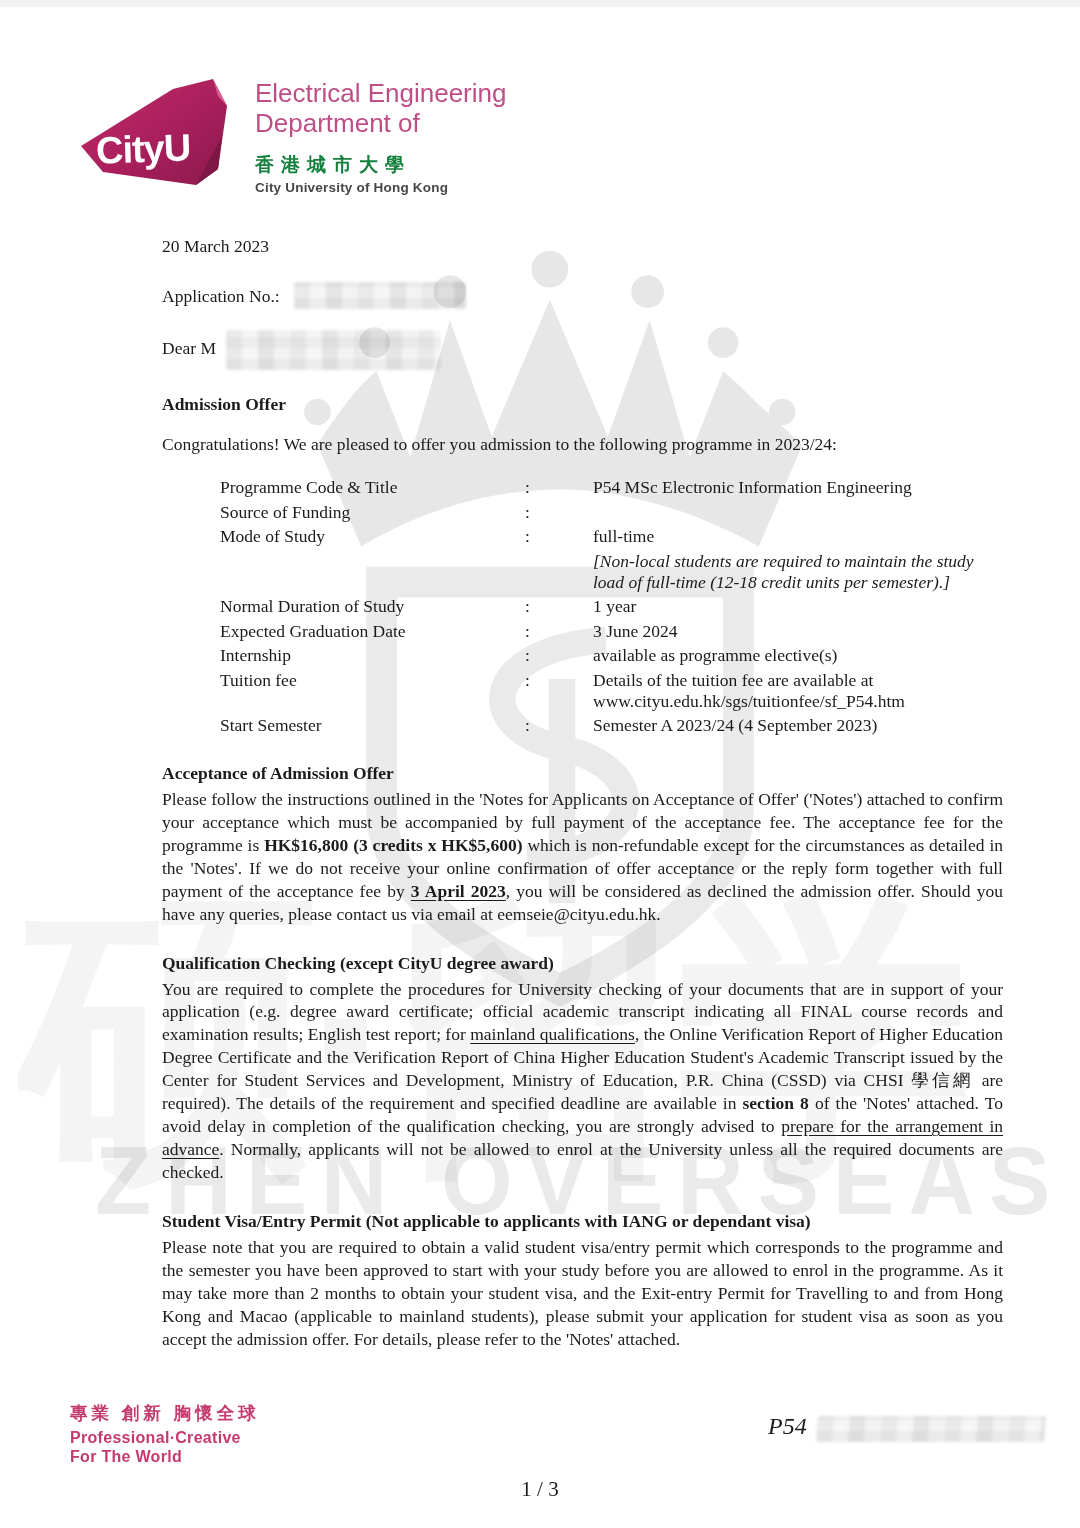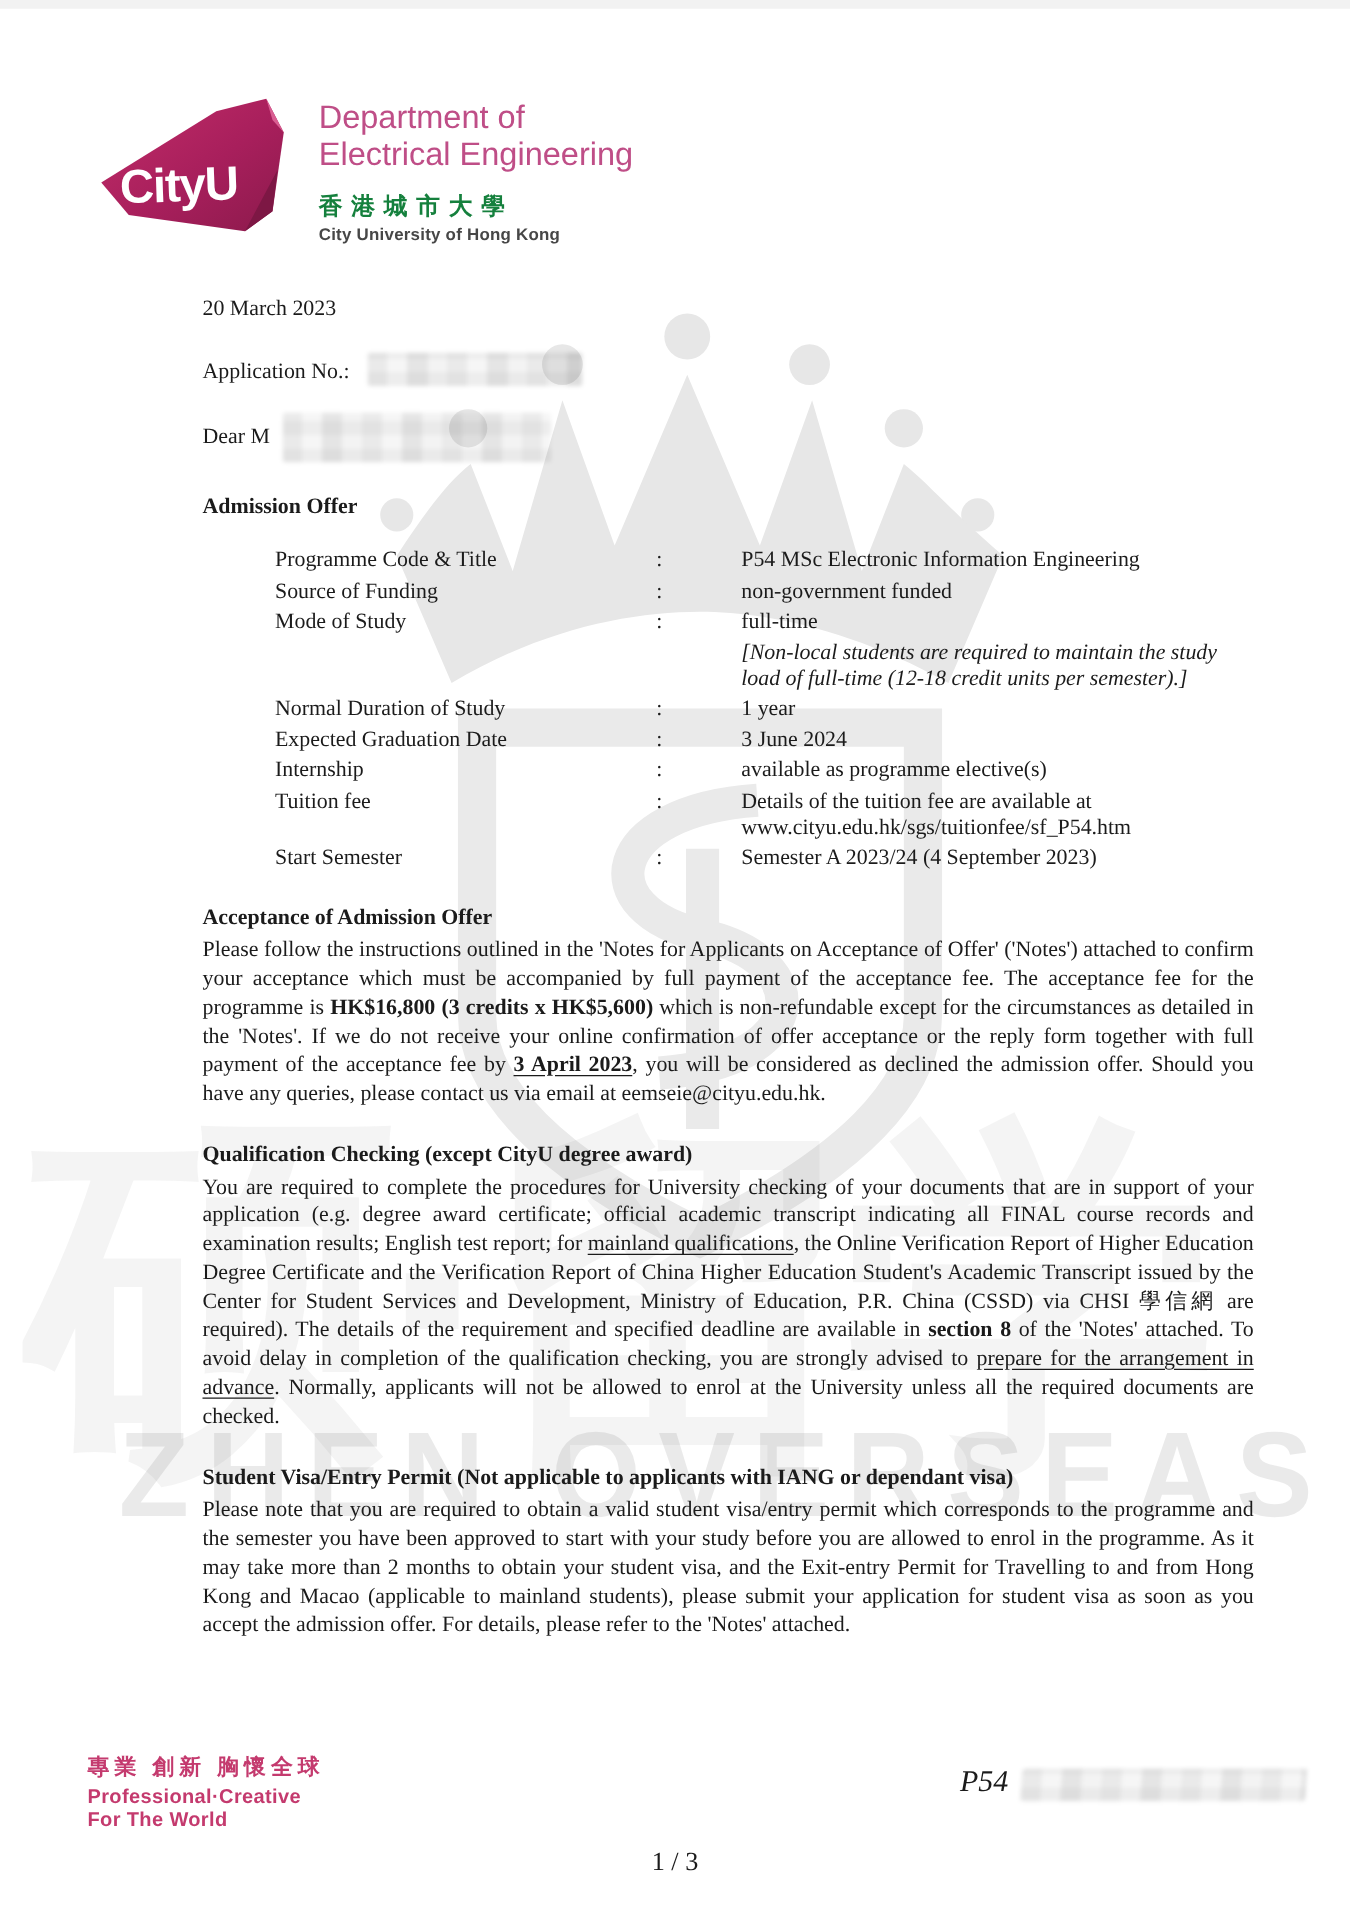--- a/index.html
+++ b/index.html
@@ -123,53 +123,53 @@
           </linearGradient>
         </defs>
         <polygon points="6,70 98,13 138,3 152,30 143,93 121,109 28,96" fill="url(#gemg)"></polygon>
         <polygon points="138,3 152,30 143,20" fill="#d95e92"></polygon>
         <polygon points="143,93 121,109 147,60" fill="#7d1744"></polygon>
       </svg>
       <div class="gem-label">CityU</div>
     </div>
     <div class="header-text">
       <div class="dept">
+        <div>Electrical Engineering</div>
         <div>Department of</div>
-        <div>Electrical Engineering</div>
       </div>
       <div class="uni-zh">香港城市大學</div>
       <div class="uni-en">City University of Hong Kong</div>
     </div>
   </div>
 
   <div class="letter">
     <div class="date-line">20 March 2023</div>
 
     <div class="appno-line">
       <span>Application No.:</span>
       <span class="redact redact-app"></span>
     </div>
 
     <div class="salutation-line">
       <span>Dear M</span><span class="redact redact-name"></span>
     </div>
 
     <div class="heading">Admission Offer</div>
 
+    <div class="intro">Congratulations! We are pleased to offer you admission to the following programme in 2023/24:</div>
 
     <div class="details">
       <div class="drow">
         <span class="dlabel">Programme Code &amp; Title</span>
         <span class="dcolon">:</span>
         <span class="dvalue">P54 MSc Electronic Information Engineering</span>
       </div>
       <div class="drow">
         <span class="dlabel">Source of Funding</span>
         <span class="dcolon">:</span>
-        <span class="dvalue">non-government funded</span>
       </div>
       <div class="drow">
         <span class="dlabel">Mode of Study</span>
         <span class="dcolon">:</span>
         <span class="dvalue">full-time</span>
       </div>
       <div class="drow">
         <span class="dlabel"></span>
         <span class="dcolon"></span>
         <span class="dvalue dnote">[Non-local students are required to maintain the study load of full-time (12-18 credit units per semester).]</span>

